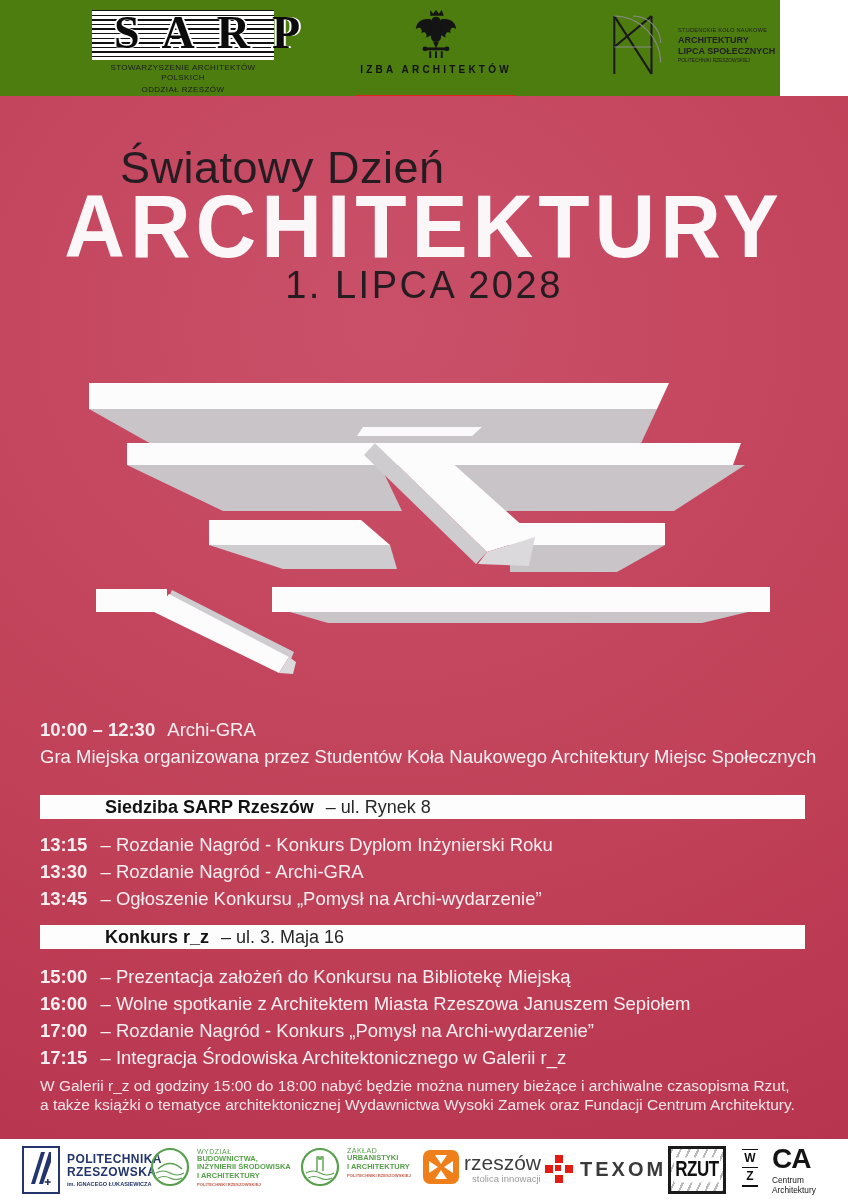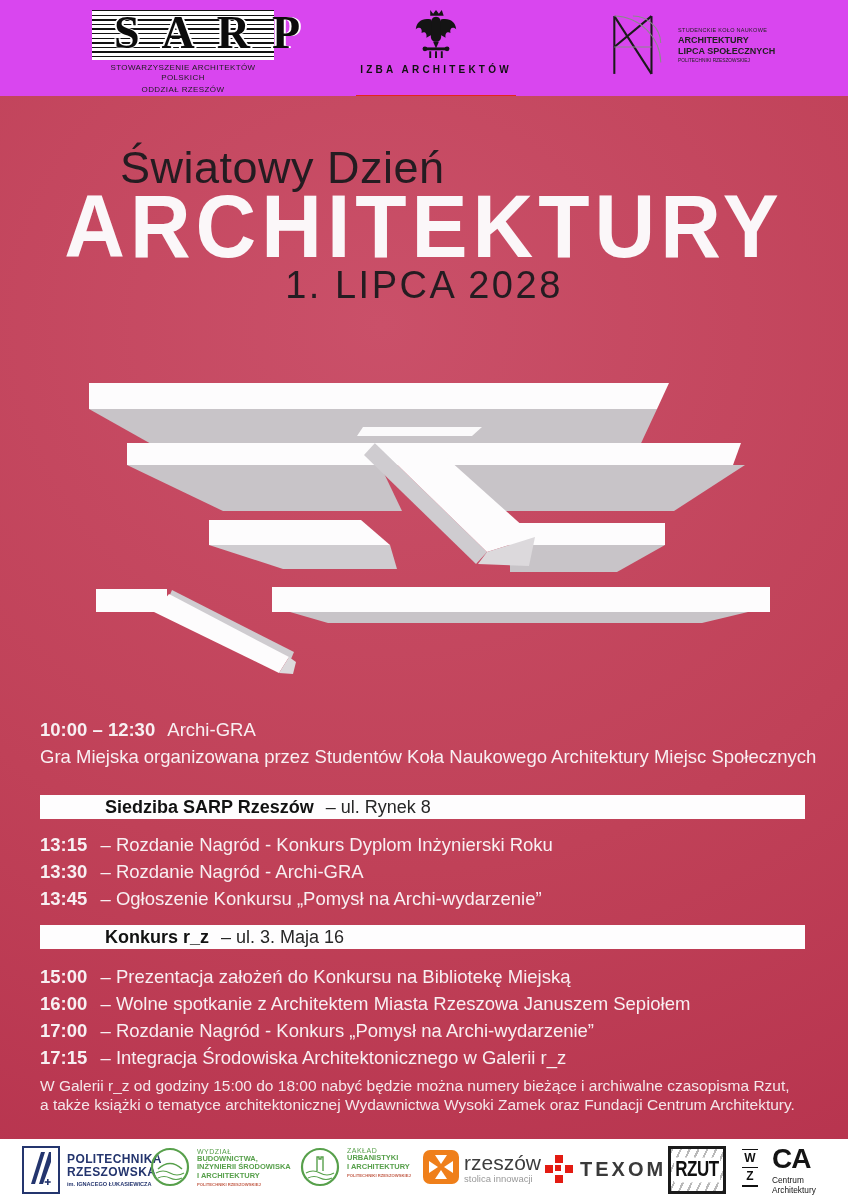--- a/index.html
+++ b/index.html
@@ -1,19 +1,19 @@
 <!DOCTYPE html>
 <html><head>
 <meta charset="utf-8">
 <style>
   html,body{margin:0;padding:0;background:#555;}
   .poster{position:relative;width:848px;height:1199px;margin:0 auto;overflow:hidden;
           font-family:"Liberation Sans",sans-serif;background:#fff;}
   
-  .top-band{position:absolute;left:0;top:0;width:848px;height:96px;background:#d946ef;text-decoration:underline;}
+  .top-band{position:absolute;left:0;top:0;width:780px;height:96px;background:#4d7c0f;text-decoration:underline;}
   
   .sarp{position:absolute;left:92px;top:10px;width:182px;text-align:center;}
   .sarp-stripes{position:relative;height:50px;
      background:repeating-linear-gradient(to bottom,#111 0 1.5px,#fff 1.5px 4.6px);}
   .sarp-letters{position:absolute;left:0;top:-2px;width:100%;height:50px;
      font-family:"Liberation Serif",serif;font-weight:bold;font-size:46px;line-height:50px;
      letter-spacing:22px;text-indent:22px;color:#0c0c0c;
      text-shadow:2px 0 0 #fff,-2px 0 0 #fff;}
   .sarp-cap{font-size:8px;letter-spacing:.4px;color:#1c1c1c;margin-top:3px;line-height:9.5px;}
   
@@ -57,21 +57,21 @@
   .wbisia{position:absolute;left:150px;top:8px;display:flex;align-items:center;}
   .glogo-text{margin-left:7px;}
   .g-dept{font-size:7px;color:#57a04b;letter-spacing:.5px;}
   .g-name{font-size:7.5px;font-weight:bold;color:#57a04b;line-height:8.5px;}
   .g-sub{font-size:4.2px;color:#c4614d;font-weight:bold;margin-top:1.5px;}
   .zuia{position:absolute;left:300px;top:8px;display:flex;}
   .rzeszow{position:absolute;left:423px;top:11px;display:flex;align-items:flex-start;}
   .rz-box{width:36px;height:34px;background:#ef7f1a;border-radius:7px;position:relative;}
   .rz-text{margin-left:5px;margin-top:3px;}
   .rz-name{font-size:21px;color:#3d3d3d;line-height:20px;}
-  .rz-sub{font-size:9.5px;color:#999;margin-top:0;}
+  .rz-sub{font-size:9.5px;color:#999;margin-top:0;margin-left:8px;}
   .texom{position:absolute;left:545px;top:16px;display:flex;align-items:center;}
   .texom-name{margin-left:7px;font-size:20px;font-weight:bold;letter-spacing:3px;color:#3a3a3a;}
   .rzut{position:absolute;left:668px;top:7px;width:52px;height:42px;border:3px solid #1b1b1b;
      background:repeating-linear-gradient(115deg,#b9b9b9 0 2px,#fff 2px 8px);
      display:flex;align-items:center;justify-content:center;}
   .rzut-name{background:#fff;font-size:17px;font-weight:bold;color:#101010;padding:0 1px;
      letter-spacing:-.5px;transform:scaleY(1.25);}
   .wz{position:absolute;left:742px;top:10px;width:16px;text-align:center;color:#111;}
   .wz-w{font-size:12px;font-weight:bold;border-top:1px solid #111;border-bottom:1px solid #111;line-height:17px;}
   .wz-z{font-size:12px;font-weight:bold;border-bottom:2px solid #111;line-height:17px;}

